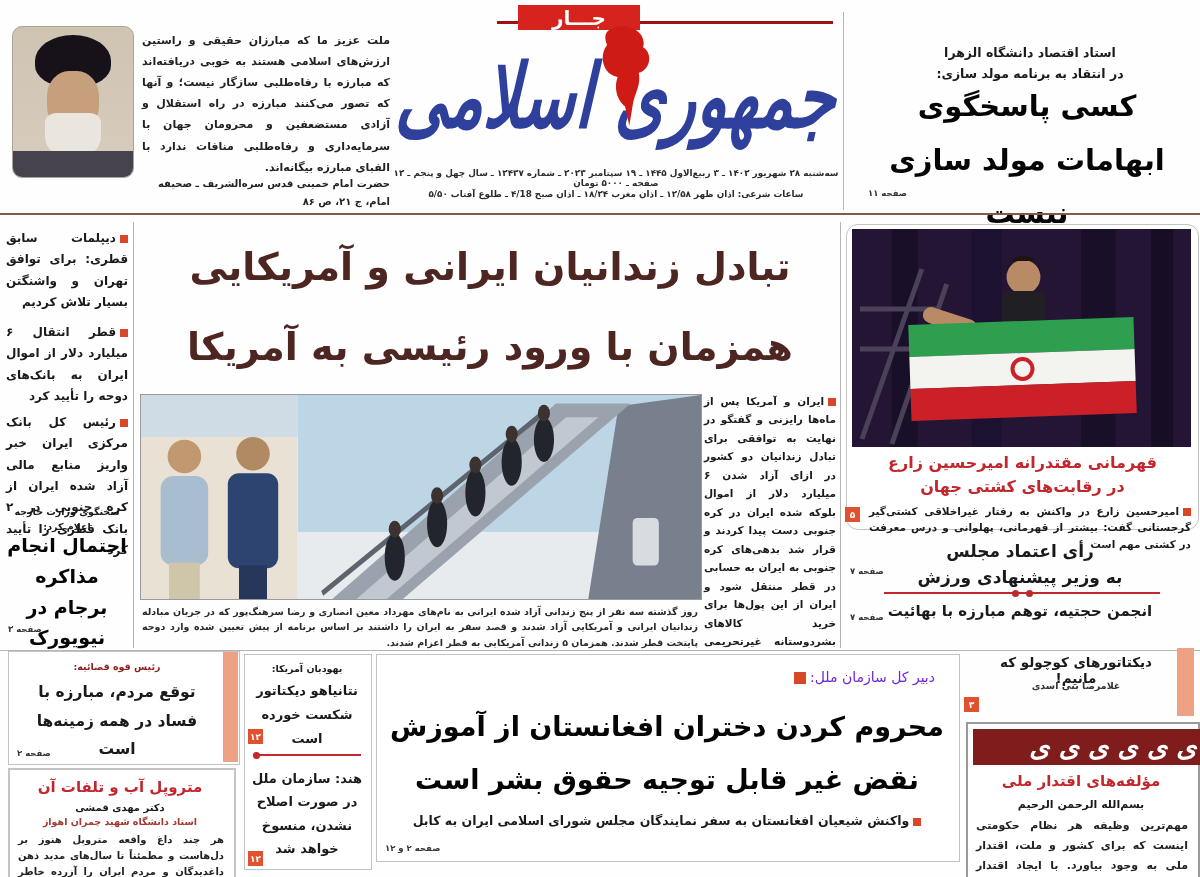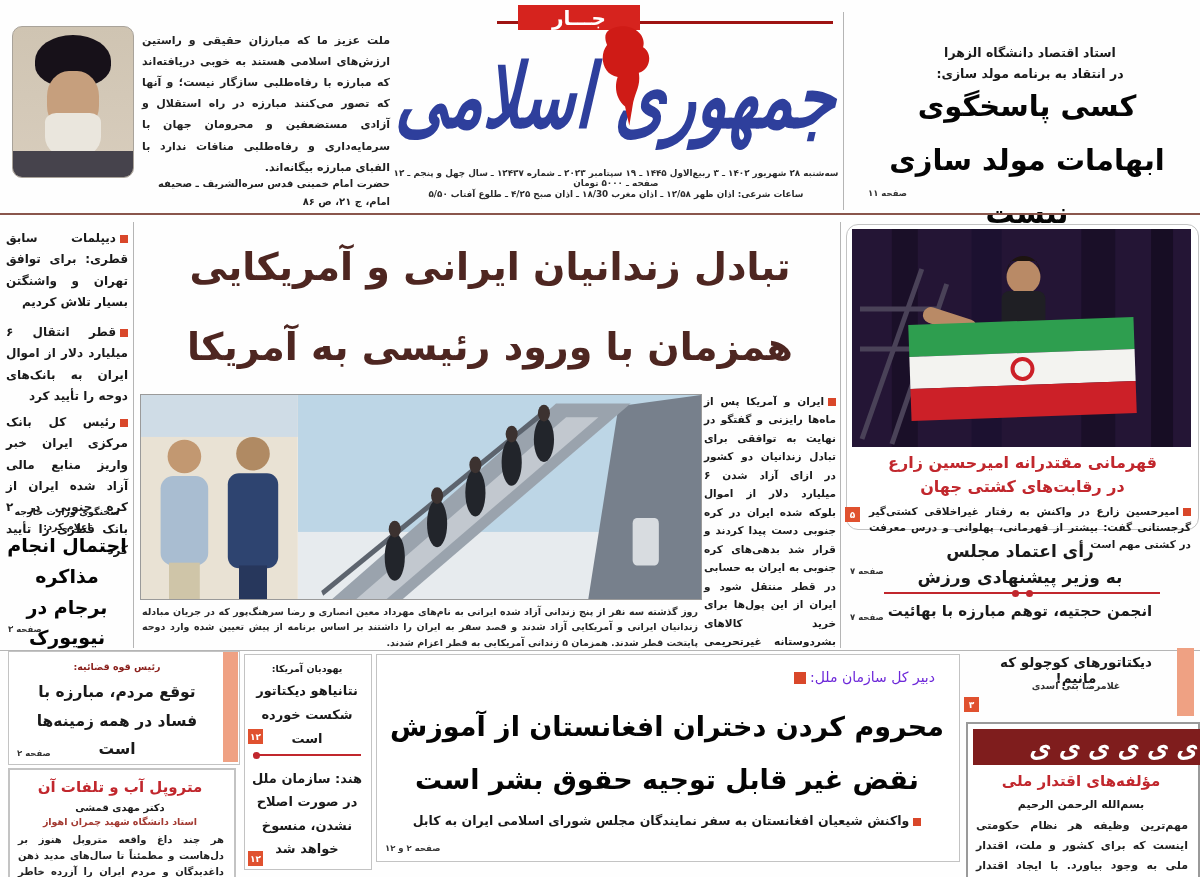--- a/index.html
+++ b/index.html
@@ -109,21 +109,21 @@
   <div class="abs jar-line"></div>
   <div class="abs jar-badge">جـــار</div>
 
   <div class="abs logo">جمهوری اسلامی</div>
 
   <svg class="abs" style="left:588px;top:26px;width:72px;height:106px;z-index:3" viewBox="0 0 60 100">
     <path d="M20 2 C34 -4 52 6 48 20 C58 26 54 42 44 44 C46 58 40 62 38 76 L35 94 L31 76 C24 70 20 60 24 48 C10 46 6 28 14 18 C10 8 14 4 20 2 Z" fill="#cf1b16"></path>
   </svg>
 
   <div class="abs mast-info c" style="top:168px">سه‌شنبه ۲۸ شهریور ۱۴۰۲ ـ ۳ ربیع‌الاول ۱۴۴۵ ـ ۱۹ سپتامبر ۲۰۲۳ ـ شماره ۱۲۴۳۷ ـ سال چهل و پنجم ـ ۱۲ صفحه ـ ۵۰۰۰ تومان</div>
-  <div class="abs mast-info c" style="top:189px">ساعات شرعی: اذان ظهر ۱۲/۵۸ ـ اذان مغرب ۱۸/30 ـ اذان صبح ۴/۲۵ ـ طلوع آفتاب ۵/۵۰</div>
+  <div class="abs mast-info c" style="top:189px">ساعات شرعی: اذان ظهر ۱۲/۵۸ ـ اذان مغرب ۱۸/۲۴ ـ اذان صبح ۴/18 ـ طلوع آفتاب ۵/۵۰</div>
 
   <div class="abs vline vdiv-head"></div>
 
   <div class="abs tr-kicker c">
     <div>استاد اقتصاد دانشگاه الزهرا</div>
     <div>در انتقاد به برنامه مولد سازی:</div>
   </div>
   <div class="abs tr-headline c">
     <div>کسی پاسخگوی</div>
     <div>ابهامات مولد سازی</div>

